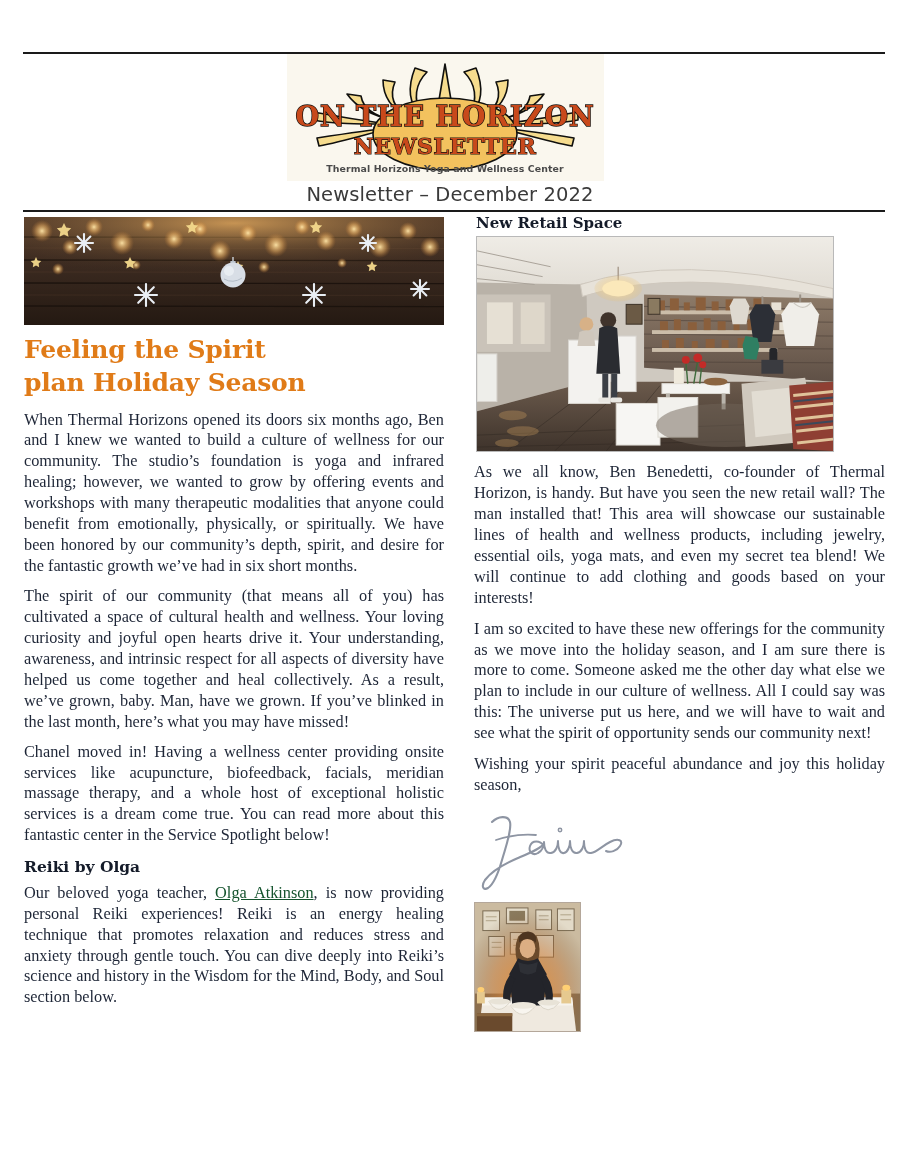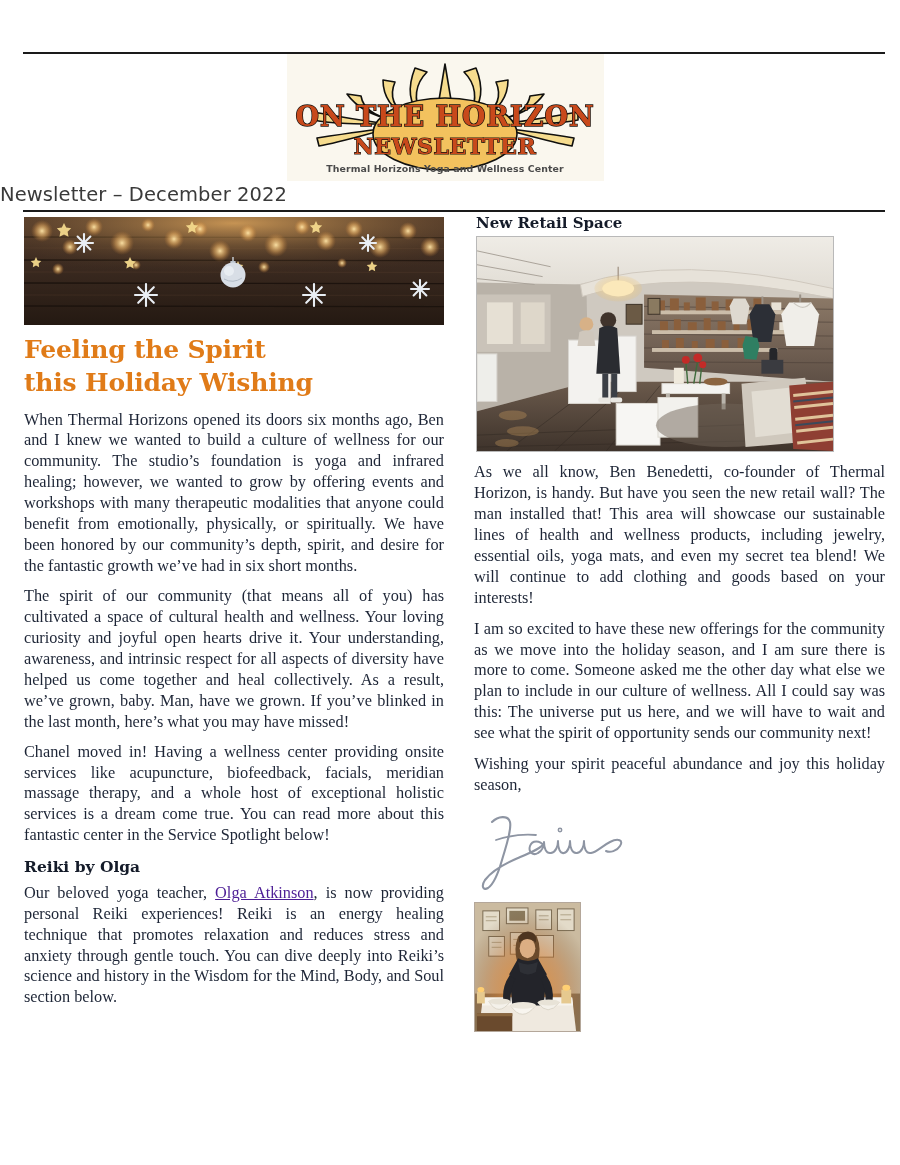--- a/index.html
+++ b/index.html
@@ -51,20 +51,21 @@
     background: #c2410c;
     overflow: hidden;
   }
   .logo-svg { display: block; width: 100%; height: 100%; }
 
   .issue-line {
     position: absolute;
     left: 0;
     top: 183px;
     width: 900px;
+    text-align: center;
     font-family: "DejaVu Sans", "Liberation Sans", sans-serif;
     font-size: 19.5px;
     color: #3a3a3a;
     letter-spacing: 0.1px;
   }
 
   
   .col-left {
     position: absolute;
     left: 24px;
@@ -135,21 +136,21 @@
     font-size: 16.3px;
     line-height: 1.285;
     text-align: justify;
     text-justify: inter-word;
     color: #1d2536;
     hyphens: none;
   }
   .col-right p.body { margin-bottom: 10px; }
 
   a.inline-link {
-    color: #4c1d95;
+    color: #14532d;
   }
 
   
   .sig-wrap {
     height: 86px;
     margin: 6px 0 2px 4px;
     width: 180px;
   }
   .sig-svg { display: block; width: 100%; height: 100%; }
 
@@ -304,21 +305,21 @@
           <rect x="-2.6" y="-12" width="5.2" height="4" fill="#b9c2cc"></rect>
           <circle cx="0" cy="2" r="12.5" fill="#d8dee6"></circle>
           <circle cx="-4" cy="-2" r="5" fill="#eef2f6" opacity="0.75"></circle>
           <path d="M-9 6 q9 5 18 -1" stroke="#b3bcc6" stroke-width="1" fill="none"></path>
         </g>
       </svg>
     </div>
 
     <h1 class="headline">
       <span>Feeling the Spirit</span><br>
-      <span>this Holiday Wishing</span>
+      <span>plan Holiday Season</span>
     </h1>
 
     <p class="body">When Thermal Horizons opened its doors six months ago, Ben and I knew we wanted to build a culture of wellness for our community. The studio’s foundation is yoga and infrared healing; however, we wanted to grow by offering events and workshops with many therapeutic modalities that anyone could benefit from emotionally, physically, or spiritually. We have been honored by our community’s depth, spirit, and desire for the fantastic growth we’ve had in six short months.</p>
     <p class="body">The spirit of our community (that means all of you) has cultivated a space of cultural health and wellness. Your loving curiosity and joyful open hearts drive it. Your understanding, awareness, and intrinsic respect for all aspects of diversity have helped us come together and heal collectively. As a result, we’ve grown, baby. Man, have we grown. If you’ve blinked in the last month, here’s what you may have missed!</p>
 
     <p class="body">Chanel moved in! Having a wellness center providing onsite services like acupuncture, biofeedback, facials, meridian massage therapy, and a whole host of exceptional holistic services is a dream come true. You can read more about this fantastic center in the Service Spotlight below!</p>
 
     <h2 class="subhead">Reiki by Olga</h2>
     <p class="body"><span>Our beloved yoga teacher, </span><a class="inline-link" href="#">Olga Atkinson</a><span>, is now providing personal Reiki experiences! Reiki is an energy healing technique that promotes relaxation and reduces stress and anxiety through gentle touch. You can dive deeply into Reiki’s science and history in the Wisdom for the Mind, Body, and Soul section below.</span></p>
   </div>

